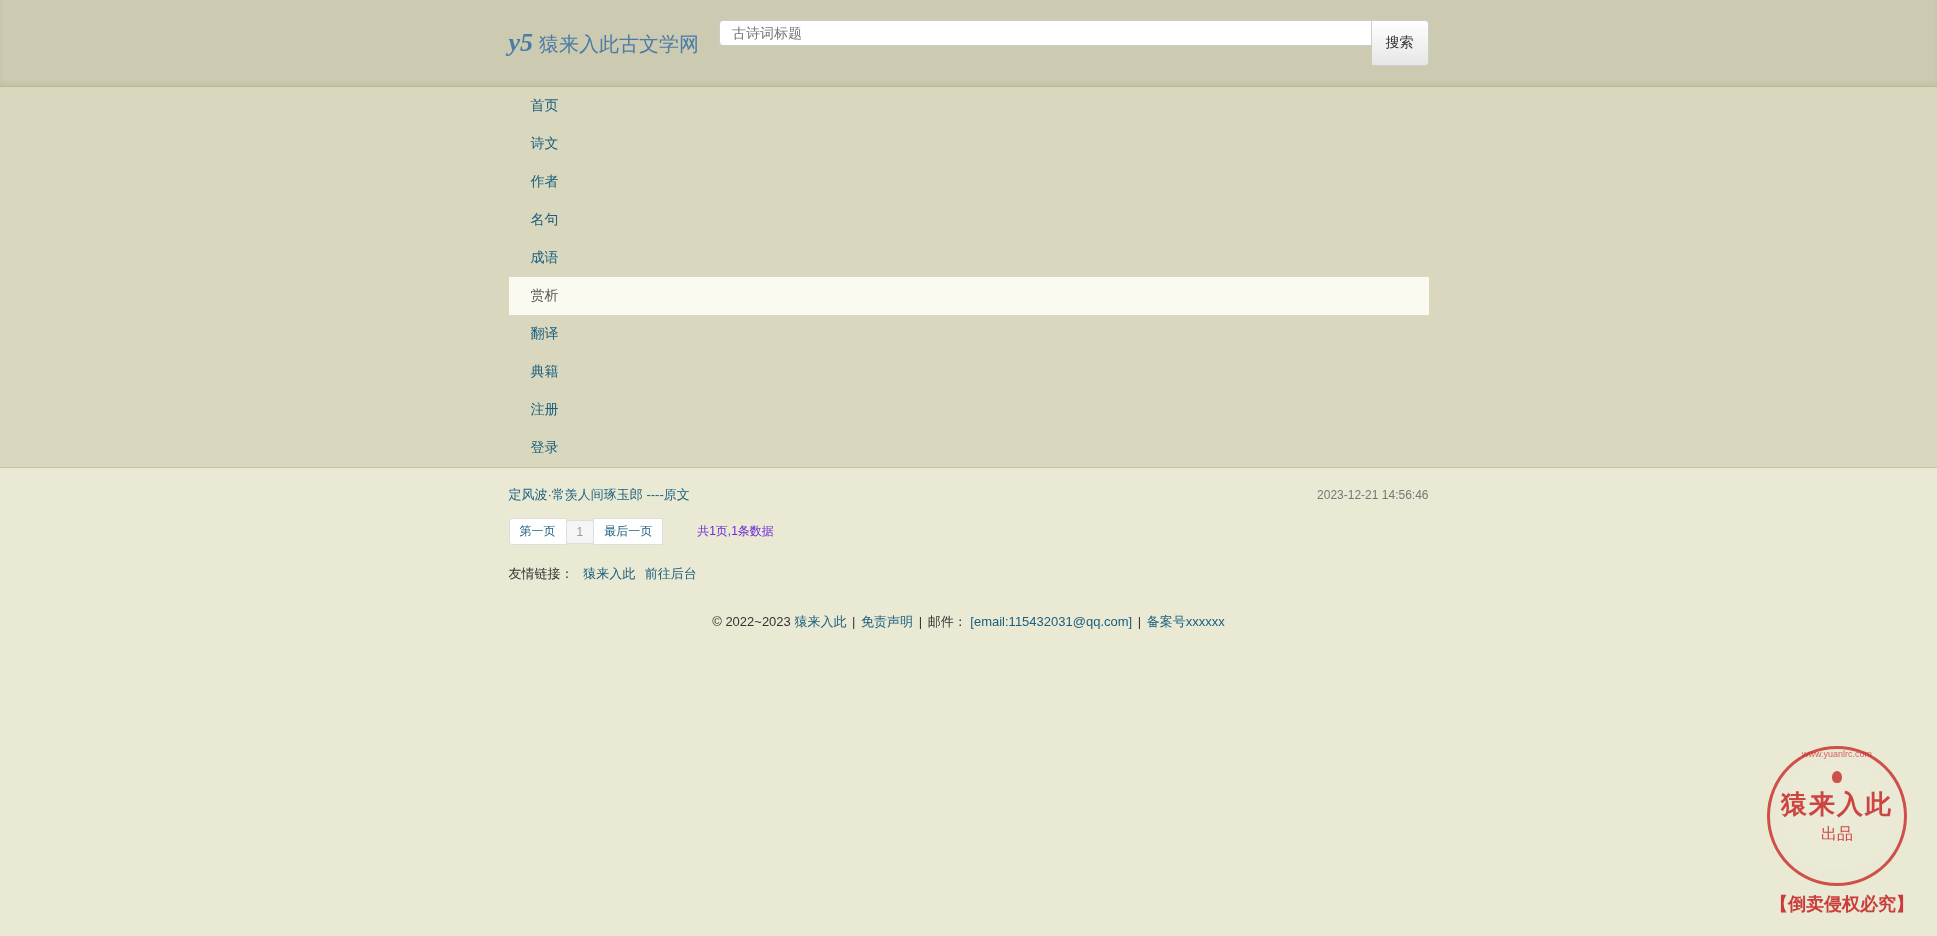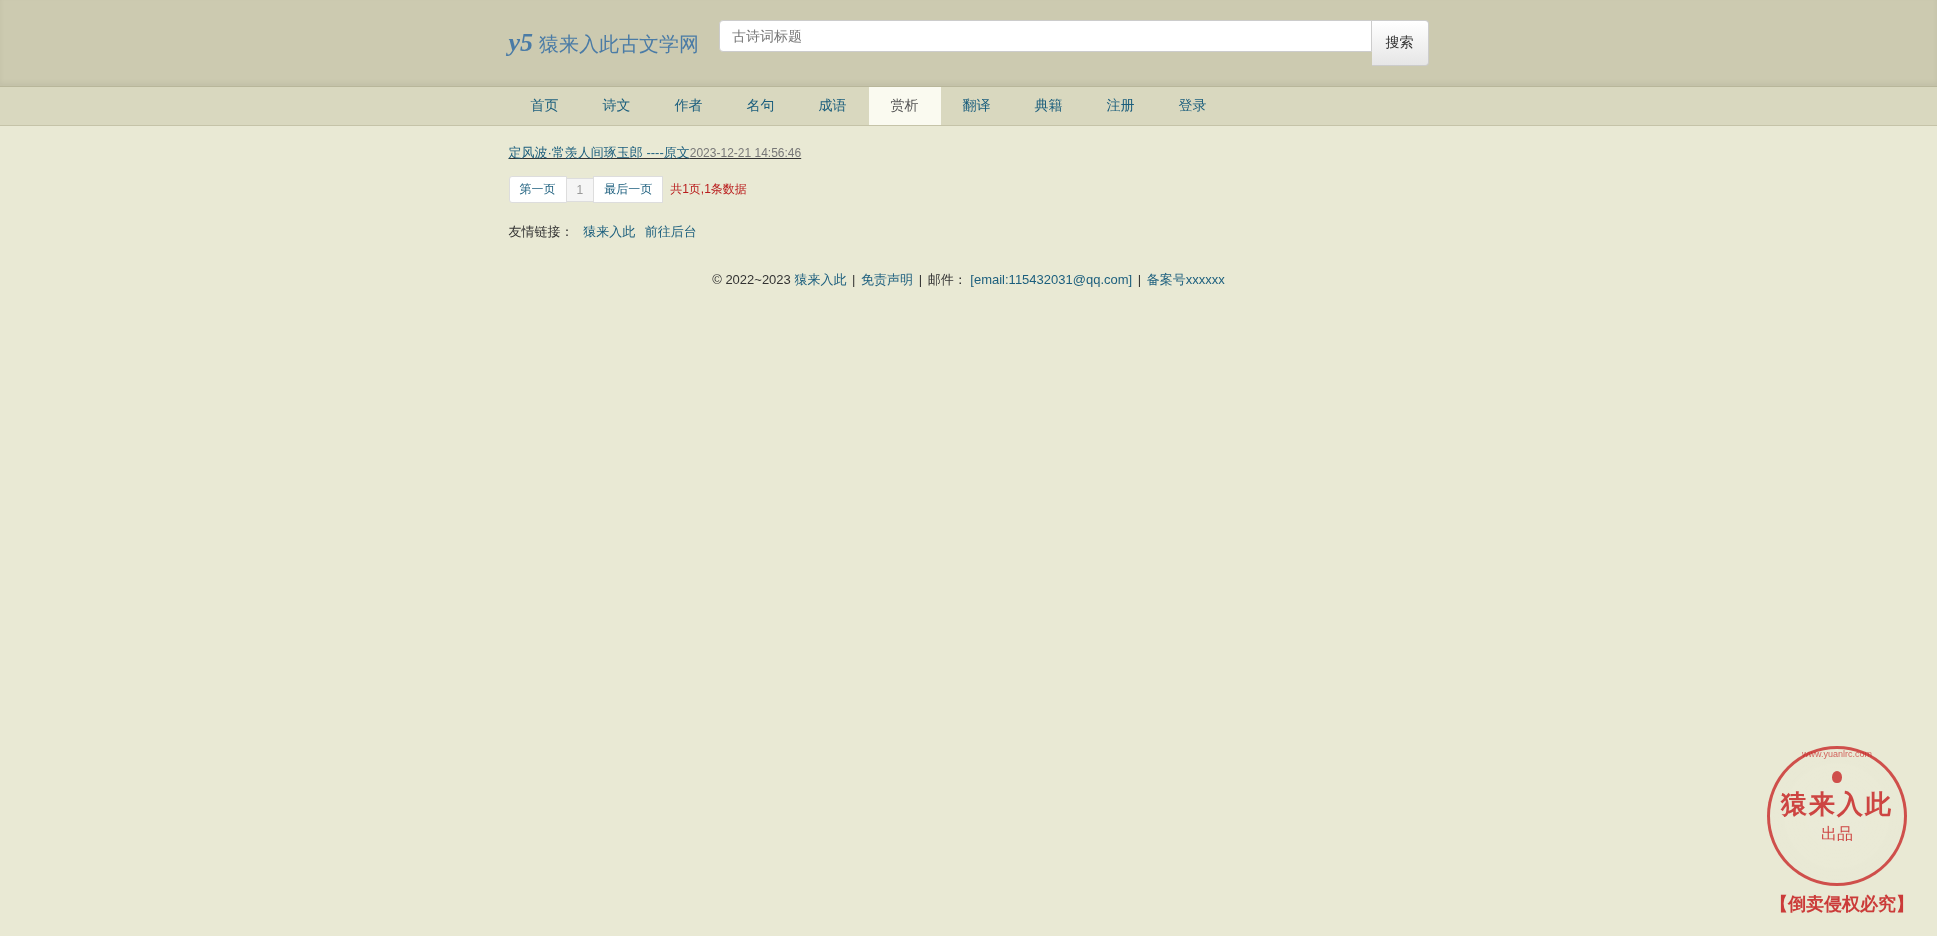--- a/index.html
+++ b/index.html
@@ -39,21 +39,21 @@
       font-style: italic;
       color: #4a7ba6;
       font-weight: bold;
     }
     .search-form {
       display: flex;
       flex: 1;
     }
     .search-input {
       flex: 1;
-      height: 32px;
+      height: 26px;
       padding: 6px 12px;
       font-size: 14px;
       border: 1px solid #ccc;
       border-radius: 4px 0 0 4px;
       background: #fff;
       outline: none;
     }
     .search-btn {
       height: 46px;
       padding: 6px 14px;
@@ -64,40 +64,41 @@
       border-radius: 0 4px 4px 0;
       cursor: pointer;
       color: #333;
     }
     .nav-bar {
       background: #d9d8bf;
       border-bottom: 1px solid #c5c3a8;
     }
     .nav-inner {
       display: flex;
+      flex-direction: column;
     }
     .nav-item {
       padding: 10px 22px;
       color: #1b5e7d;
       font-size: 14px;
       cursor: pointer;
       text-decoration: none;
     }
     .nav-item.active {
       background: #fafaf0;
       color: #555;
     }
     .content {
       padding: 18px 0 0 0;
     }
     .article-row {
       display: flex;
+      justify-content: space-between;
       align-items: center;
       margin-bottom: 14px;
-      text-decoration: underline;
     }
     .article-link {
       color: #1b5e7d;
       font-size: 13px;
       text-decoration: none;
       cursor: pointer;
     }
     .article-date {
       color: #777;
       font-size: 12px;
@@ -118,22 +119,22 @@
       margin-left: -1px;
     }
     .page-btn:first-child { border-radius: 3px 0 0 3px; margin-left: 0; }
     .page-btn.current {
       background: #f5f5f5;
       color: #999;
       cursor: default;
     }
     .page-btn:last-of-type { border-radius: 0 3px 3px 0; }
     .page-info {
-      margin-left: 7px;
-      color: #b91c1c;
+      margin-left: 34px;
+      color: #6d28d9;
       font-size: 12px;
     }
     .friend-links {
       margin-bottom: 20px;
       font-size: 13px;
     }
     .friend-label { color: #333; }
     .friend-link {
       color: #1b5e7d;
       text-decoration: none;

